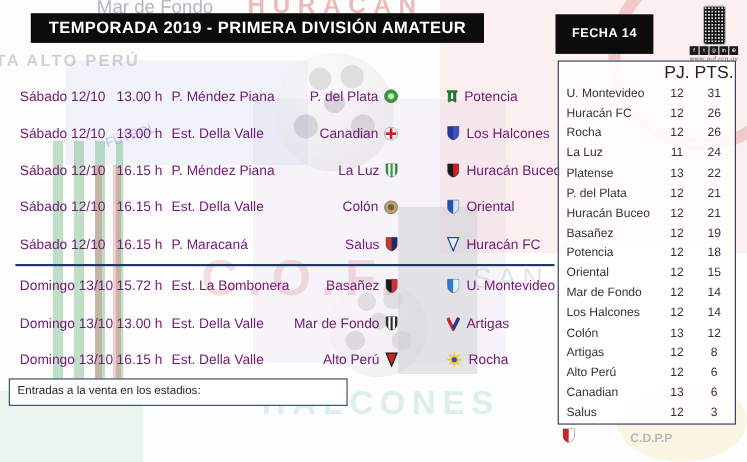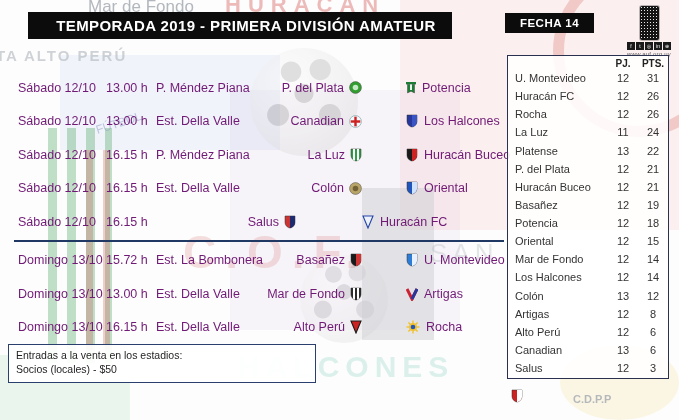--- a/index.html
+++ b/index.html
@@ -19,22 +19,22 @@
           radial-gradient(circle at 35% 30%, #fafafa, #e2e2e2 55%, #c9c9c9 95%);}
   .stripes-green{position:absolute;background:repeating-linear-gradient(90deg,
         rgba(62,158,84,.32) 0 9px, rgba(255,255,255,0) 9px 19px);}
   .stripes-red{position:absolute;background:repeating-linear-gradient(90deg,
         rgba(205,60,60,.25) 0 7px, rgba(255,255,255,0) 7px 17px);}
   .ring{position:absolute;border-radius:50%;border:11px solid rgba(205,70,60,.22);}
   .grayband{position:absolute;background:rgba(205,205,210,.5);}
   
   .title-box{position:absolute;left:28px;top:12px;width:412px;height:27px;background:#0c0c0c;
              color:#fff;display:flex;align-items:center;justify-content:center;
-             font-size:15px;font-weight:bold;letter-spacing:.4px;padding-left:12px;}
-  .fecha-box{position:absolute;left:505px;top:13px;width:89px;height:20px;background:#0c0c0c;
+             font-size:15px;font-weight:bold;letter-spacing:.4px;}
+  .fecha-box{position:absolute;left:505px;top:13px;width:89px;height:36px;background:#0c0c0c;
              color:#fff;display:flex;align-items:center;justify-content:center;
              font-size:11.5px;font-weight:bold;letter-spacing:.5px;}
   .auf{position:absolute;left:624px;top:6px;width:50px;text-align:center;}
   .auf-logo{margin:0 auto;width:19px;height:34px;background:#141414;border-radius:2px;
             background-image:radial-gradient(rgba(255,255,255,.9) .6px, transparent .9px);
             background-size:3px 3px;box-shadow:0 0 0 1px rgba(0,0,0,.25);}
   .social{display:flex;gap:1px;justify-content:center;margin-top:2px;}
   .social span{width:8px;height:8px;background:#1a1a1a;color:#fff;font-size:5px;line-height:8px;
                text-align:center;display:inline-block;overflow:hidden;}
   .auf-url{font-size:6px;color:#666;margin-top:1px;letter-spacing:.2px;}
@@ -45,21 +45,21 @@
   .fd{padding-left:4px;}
   .fv{text-align:left;}
   .fh{justify-self:end;white-space:nowrap;display:flex;align-items:center;gap:5px;}
   .fa{white-space:nowrap;display:flex;align-items:center;gap:6px;}
   .badge{display:inline-flex;align-items:center;}
   .divider{height:2px;background:#1f3864;margin:1px 0 2px 0;}
   
   .standings{position:absolute;left:507px;top:55px;width:160px;border:1.5px solid #2a3050;
              background:rgba(255,255,255,.88);}
   .standings table{width:100%;border-collapse:collapse;font-size:11px;color:#333;}
-  .standings th{font-weight:bold;text-align:center;padding:2px 1px 1px 1px;font-size:10px;color:#222;}
+  .standings th{font-weight:normal;text-align:center;padding:2px 1px 1px 1px;font-size:16px;color:#222;}
   .standings th.team-h{text-align:left;}
   .standings td{padding:1.1px 1px;line-height:1.45;}
   .standings td.team{padding-left:7px;}
   .standings td.num{text-align:center;width:28px;}
   .libre{position:absolute;left:511px;top:389px;font-size:12.5px;color:#2a2a2a;
          display:flex;align-items:center;gap:6px;}
   
   .tickets{position:absolute;left:8px;top:344px;width:292px;border:1.5px solid #2a3f6e;
            background:rgba(255,255,255,.93);padding:4px 7px 5px 7px;font-size:10.5px;
            color:#1f1f1f;line-height:1.33;}
@@ -209,20 +209,21 @@
               <path d="M1 1h10v6.5c0 3.2-3.2 5.5-5 5.5S1 10.7 1 7.5Z" fill="#2255bb" stroke="#333" stroke-width=".5"></path>
               <path d="M6 1h5v6.5c0 3.2-3.2 5.5-5 5.5Z" fill="#cfe2ff"></path>
             </svg>
           </span>
           <span>Oriental</span>
         </span>
       </div>
       <div class="frow">
         <span class="fd">Sábado 12/10</span>
         <span class="ft">16.15 h</span>
+        <span class="fv">P. Maracaná</span>
         <span class="fh">
           <span>Salus</span>
           <span class="badge">
             <svg width="12" height="14" viewBox="0 0 12 14">
               <path d="M1 1h10v6.5c0 3.2-3.2 5.5-5 5.5S1 10.7 1 7.5Z" fill="#cc3333" stroke="#333" stroke-width=".5"></path>
               <path d="M6 1h5v6.5c0 3.2-3.2 5.5-5 5.5Z" fill="#1d2a6e"></path>
             </svg>
           </span>
         </span>
         <span></span>
@@ -318,21 +319,20 @@
               <circle cx="7" cy="7" r="2.3" fill="#2255bb"></circle>
             </svg>
           </span>
           <span>Rocha</span>
         </span>
       </div>
     </div>
 
   <div class="tickets" id="tickets">
       <div>Entradas a la venta en los estadios:</div>
-      <div>Socios (locales) - $50</div>
     </div>
 
   <div class="standings">
     <table>
       <thead>
         <tr>
           <th class="team-h"></th>
           <th>PJ.</th>
           <th>PTS.</th>
         </tr>

